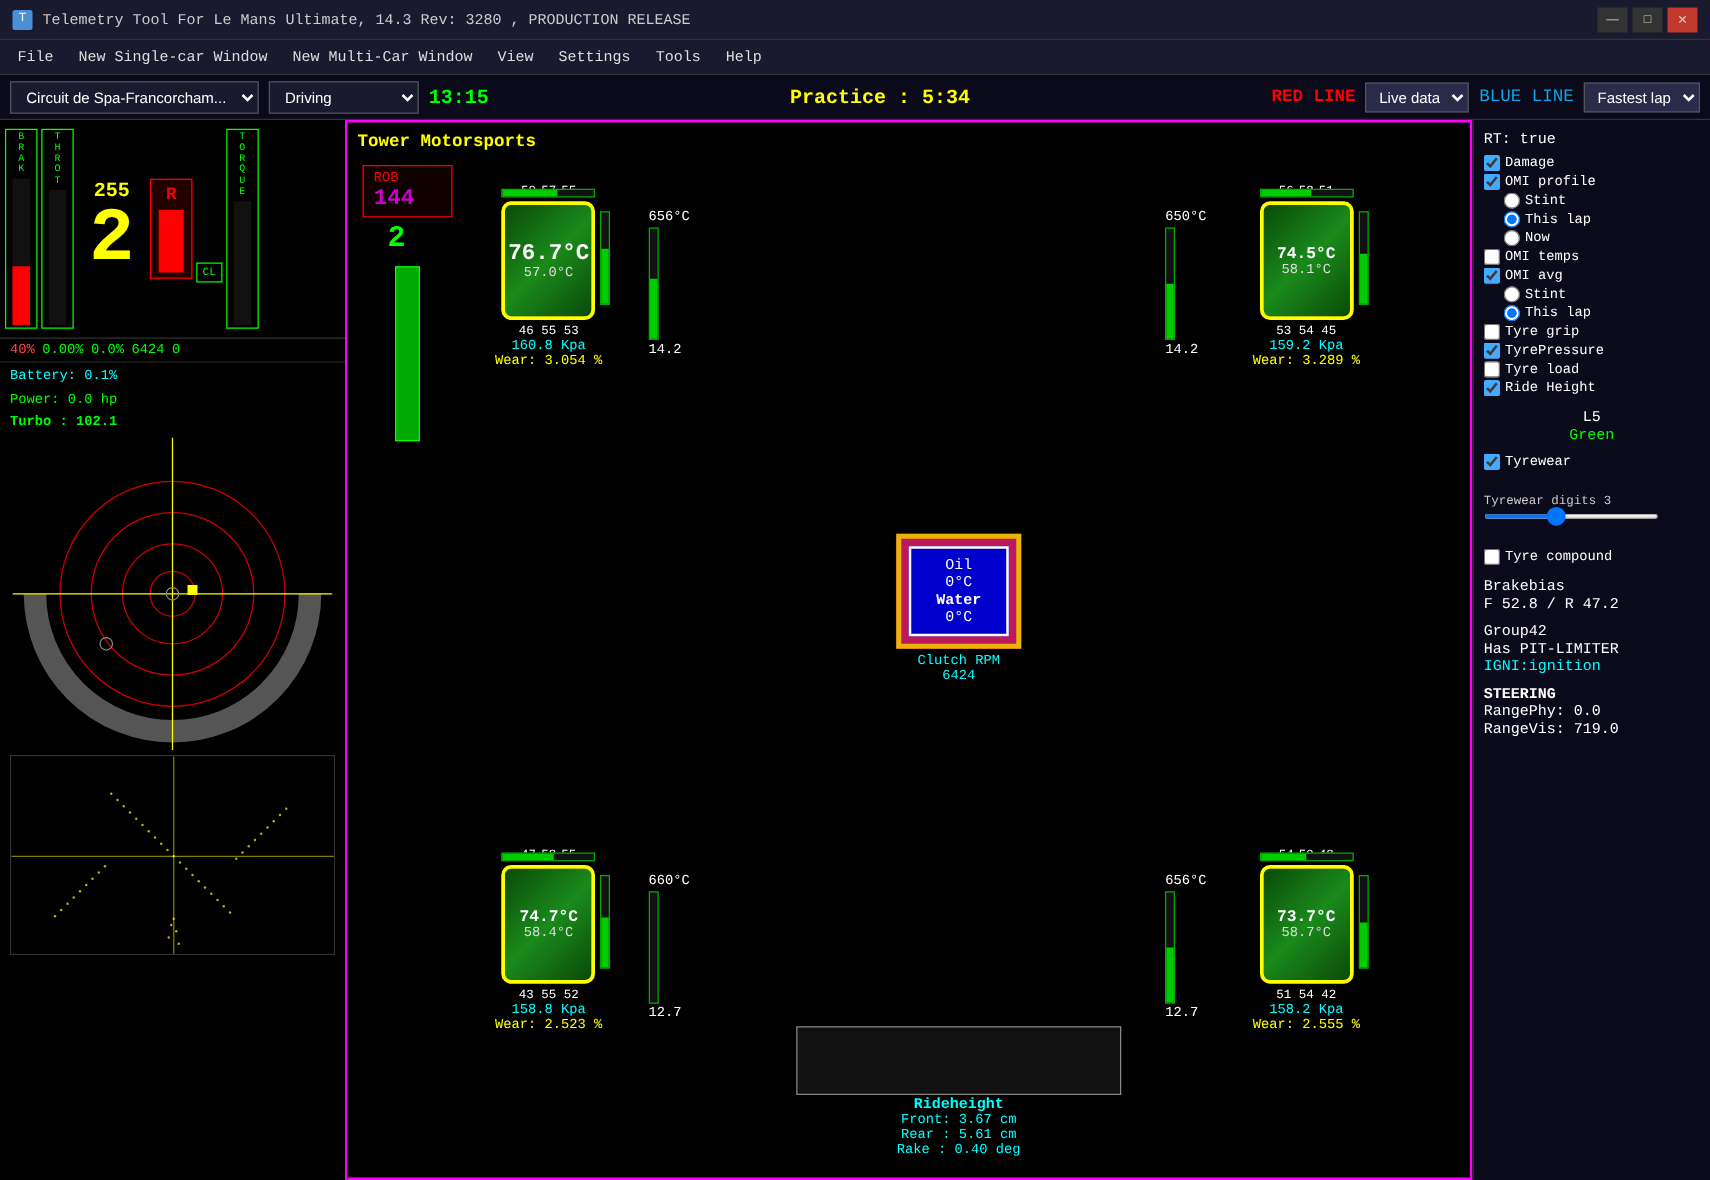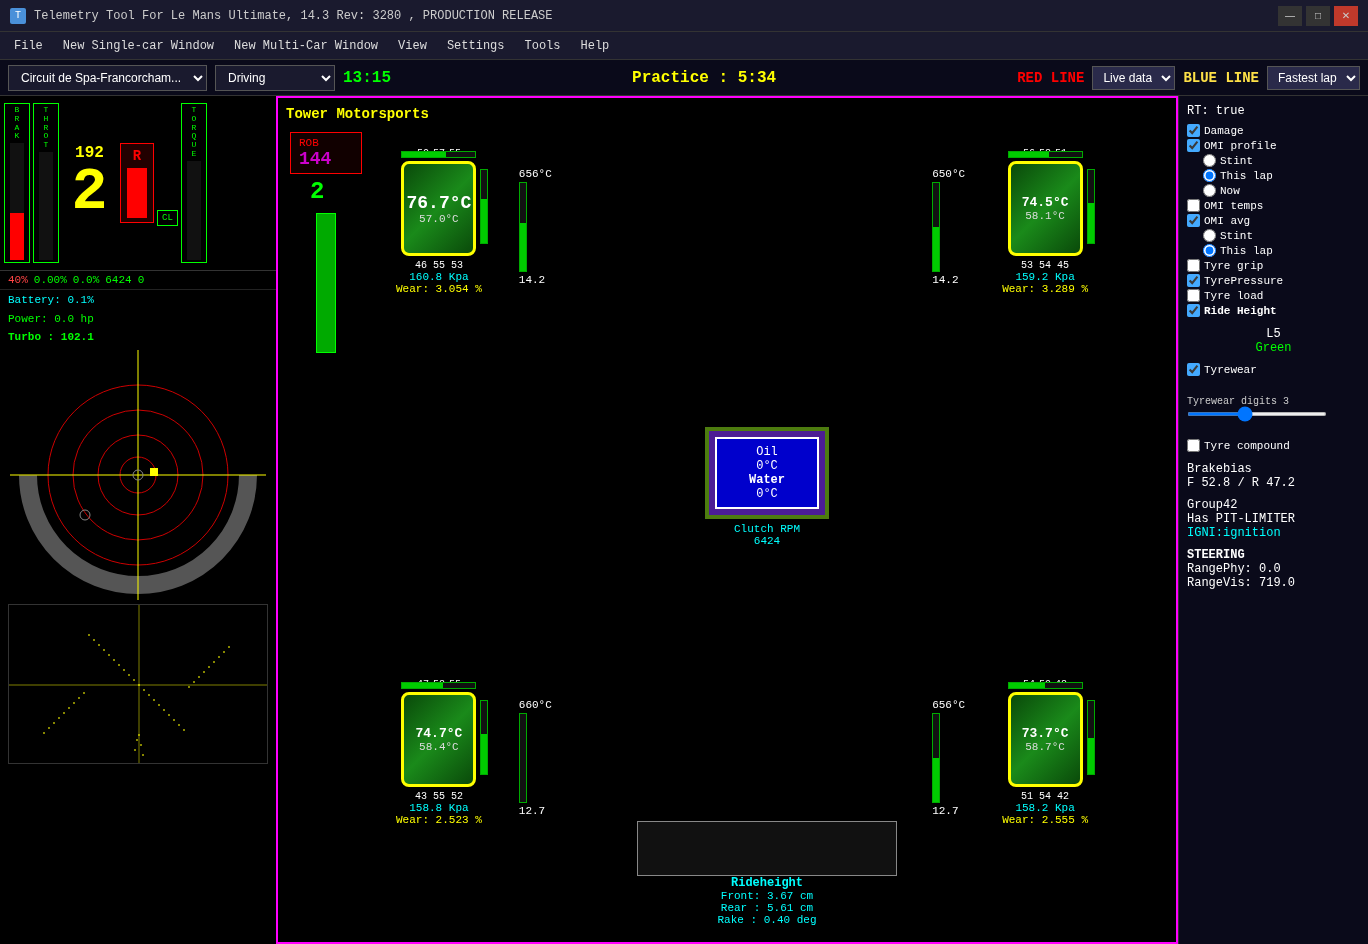--- a/index.html
+++ b/index.html
@@ -16,21 +16,21 @@
     
     .menubar { background: #1a1a2e; height: 28px; display: flex; align-items: center; padding: 0 4px; border-bottom: 1px solid #333; }
     .menu-item { color: #ddd; padding: 4px 10px; cursor: pointer; font-size: 12px; }
     
     
     .toolbar { background: #0a0a1a; height: 36px; display: flex; align-items: center; padding: 0 8px; gap: 8px; border-bottom: 1px solid #333; }
     .toolbar-select { background: #1a1a2e; border: 1px solid #555; color: #fff; padding: 4px 8px; font-size: 12px; height: 26px; min-width: 160px; }
     .toolbar-time { color: #0f0; font-size: 16px; font-weight: bold; }
     .toolbar-session { color: #ff0; font-size: 16px; font-weight: bold; flex: 1; text-align: center; }
     .toolbar-redline { color: red; font-size: 14px; font-weight: bold; }
-    .toolbar-blueline { color: #fde047; font-size: 14px; font-weight: bold; }
+    .toolbar-blueline { color: #0ea5e9; font-size: 14px; font-weight: normal; }
     .toolbar-dropdown { background: #2a2a4a; border: 1px solid #555; color: #fff; padding: 2px 6px; font-size: 12px; height: 24px; }
     
     
     .main-content { display: flex; height: calc(944px - 32px - 28px - 36px); }
     
     
     .left-panel { width: 278px; background: #000; border-right: 2px solid #ff00ff; flex-shrink: 0; }
     
     
     .minimap { width: 260px; height: 160px; background: #000; border: 1px solid #333; margin: 4px auto; overflow: hidden; position: relative; }
@@ -126,21 +126,21 @@
       </div>
 
       <div style="border:1px solid #0f0; width:26px; height:160px; display:flex; flex-direction:column; align-items:center; padding:2px;">
         <div style="color:#0f0; font-size:8px; line-height:1.1; text-align:center;">T<br>H<br>R<br>O<br>T</div>
         <div style="flex:1; width:14px; background:#111; position:relative; margin-top:2px;">
           <div style="position:absolute; bottom:0; left:0; width:100%; height:0%; background:#0f0;"></div>
         </div>
       </div>
 
       <div style="display:flex; flex-direction:column; align-items:center; justify-content:center; min-width:55px;">
-        <span style="color:#ff0; font-size:16px; font-weight:bold;">192</span>
+        <span style="color:#ff0; font-size:16px; font-weight:bold;">255</span>
         <span style="color:#ff0; font-size:60px; font-weight:bold; line-height:1;">2</span>
       </div>
 
       <div style="border:1px solid #f00; padding:4px 6px; background:#200; display:flex; flex-direction:column; align-items:center; height:80px;">
         <span style="color:#f00; font-size:14px; font-weight:bold;">R</span>
         <div style="flex:1; width:20px; background:#f00; margin-top:4px;"></div>
       </div>
 
       <div style="border:1px solid #0f0; padding:2px 4px; font-size:9px; color:#0f0; text-align:center; align-self:flex-end; margin-bottom:40px;">
         <span>CL</span>
@@ -387,21 +387,21 @@
           <div style="position:absolute; left:-70px; top:20px; font-size:11px; color:#fff;">
             <div>656°C</div>
             <div style="width:8px; height:90px; background:#111; border:1px solid #0a0; position:relative; margin:2px 0;">
               <div style="position:absolute; bottom:0; width:100%; height:50%; background:#0c0;"></div>
             </div>
             <div>12.7</div>
           </div>
         </div>
 
         <div style="position:absolute; left:50%; top:45%; transform:translate(-50%,-50%);">
-          <div style="border:4px solid #4d7c0f; padding:6px; background:#4c1d95; width:124px;">
+          <div style="border:4px solid #eab308; padding:6px; background:#be185d; width:100px;">
             <div style="border:2px solid #fff; padding:6px; background:#00c; text-align:center;">
               <div style="color:#fff; font-size:12px;">Oil</div>
               <div style="color:#fff; font-size:12px;">0°C</div>
               <div style="color:#fff; font-size:12px; font-weight:bold;">Water</div>
               <div style="color:#fff; font-size:12px;">0°C</div>
             </div>
           </div>
           <div style="color:#0ff; font-size:11px; text-align:center; margin-top:4px;">Clutch RPM</div>
           <div style="color:#0ff; font-size:11px; text-align:center;">6424</div>
         </div>
@@ -475,21 +475,21 @@
       <label style="color:#fff; font-size:11px;">TyrePressure</label>
     </div>
 
     <div class="checkbox-row">
       <input type="checkbox" style="">
       <label style="color:#fff; font-size:11px;">Tyre load</label>
     </div>
 
     <div class="checkbox-row">
       <input type="checkbox" checked="" style="">
-      <label style="color:#fff; font-size:11px;font-weight:bold;">Ride Height</label>
+      <label style="color:#fff; font-size:11px;">Ride Height</label>
     </div>
 
     <div style="height:8px;"></div>
 
     <div style="margin-bottom:2px;text-align:center;">
       <div class="l5-info">L5</div>
       <div class="green-info">Green</div>
     </div>
 
     <div class="checkbox-row">

